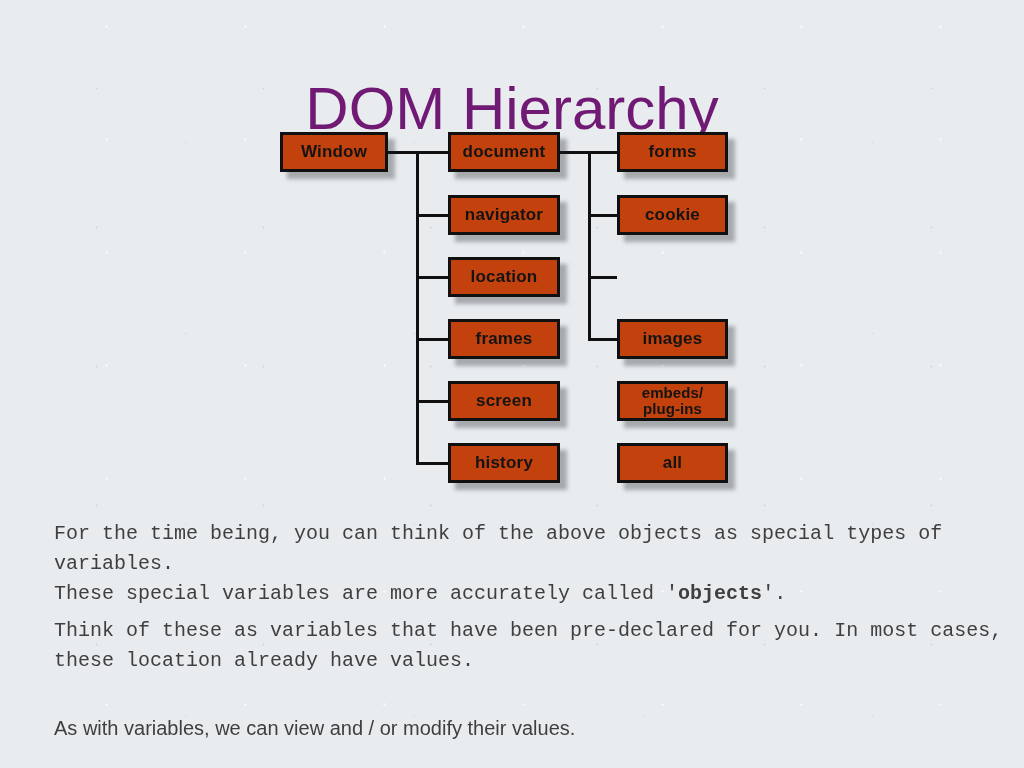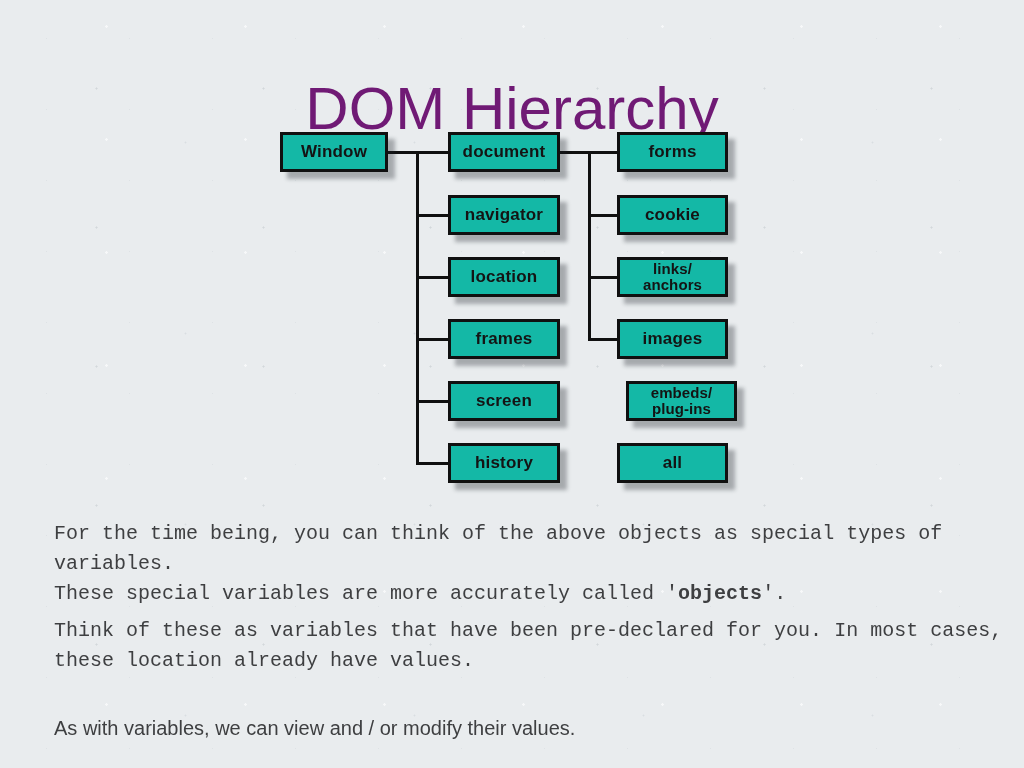--- a/index.html
+++ b/index.html
@@ -21,21 +21,21 @@
     background-position: 13px 19px, 71px 47px, 37px 83px, 5px 3px;
   }
   .title {
     position:absolute; top:36px; left:0; width:1024px;
     text-align:center; font-size:60px; line-height:66px;
     font-weight:400; color:#701a75; letter-spacing:0;
   }
   .diagram { position:absolute; inset:0; }
   .node {
     position:absolute; box-sizing:border-box; height:40px;
-    background:#14b8a6; border:3px solid #101010;
+    background:#c2410c; border:3px solid #101010;
     box-shadow:7px 7px 4px rgba(25,30,36,0.32);
     display:flex; align-items:center; justify-content:center;
     font-size:17px; font-weight:bold; color:#141414;
     letter-spacing:0.2px; text-align:center; white-space:pre-line;
   }
   .node.small { font-size:15px; line-height:16px; letter-spacing:0.1px; }
   .conn { position:absolute; background:#101010; }
   .para {
     position:absolute; left:54px; margin:0;
     font-size:20px; line-height:30px; color:#3e3f41;
@@ -67,24 +67,22 @@
 
     <div class="node" style="left:280px;top:132px;width:108px;">Window</div>
     <div class="node" style="left:448px;top:132px;width:112px;">document</div>
     <div class="node" style="left:448px;top:195px;width:112px;">navigator</div>
     <div class="node" style="left:448px;top:257px;width:112px;">location</div>
     <div class="node" style="left:448px;top:319px;width:112px;">frames</div>
     <div class="node" style="left:448px;top:381px;width:112px;">screen</div>
     <div class="node" style="left:448px;top:443px;width:112px;">history</div>
     <div class="node" style="left:617px;top:132px;width:111px;">forms</div>
     <div class="node" style="left:617px;top:195px;width:111px;">cookie</div>
-    <div class="node small" style="left:617px;top:257px;width:111px;">links/
-anchors</div>
     <div class="node" style="left:617px;top:319px;width:111px;">images</div>
-    <div class="node small" style="left:617px;top:381px;width:111px;margin-left:9px;">embeds/
+    <div class="node small" style="left:617px;top:381px;width:111px;">embeds/
 plug-ins</div>
     <div class="node" style="left:617px;top:443px;width:111px;">all</div>
 
   </div>
 
   <p class="para" style="top:519px;">
     <span class="ln">For the time being, you can think of the above objects as special types of variables.</span>
     <span class="ln"><span>These special variables are more accurately called '</span><b>objects</b><span>'.</span></span>
   </p>
 

